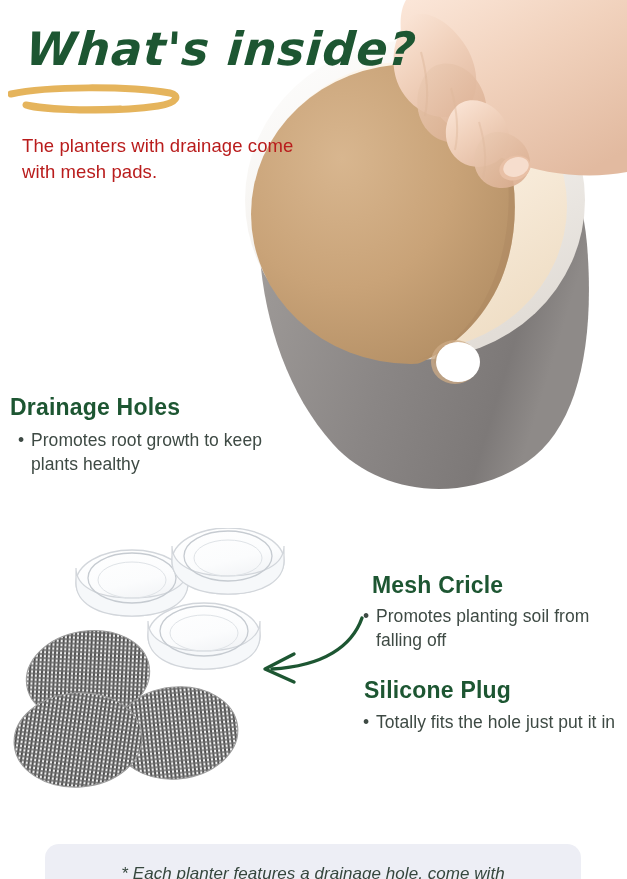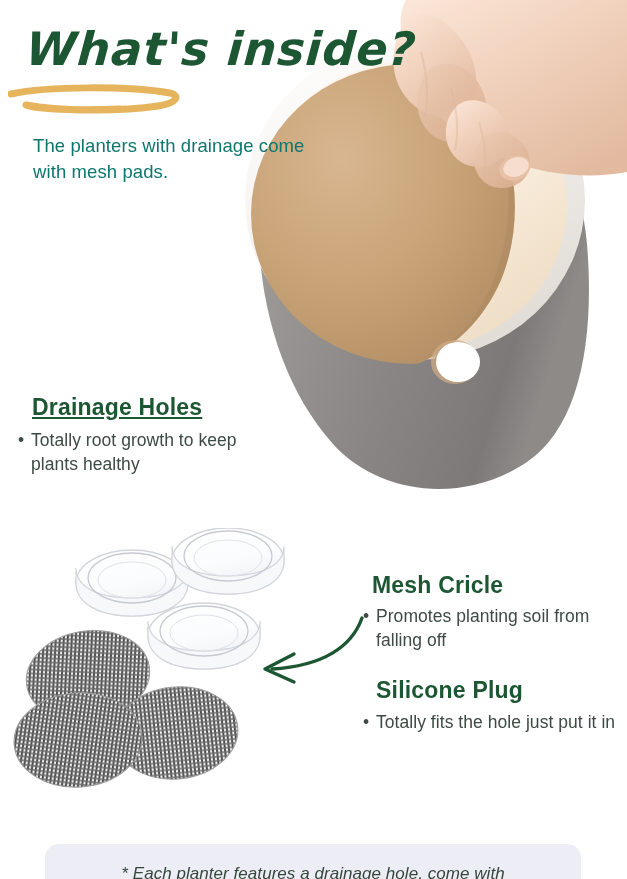--- a/index.html
+++ b/index.html
@@ -42,26 +42,26 @@
     position: absolute;
     left: 8px;
     top: 84px;
     width: 175px;
     height: 30px;
     pointer-events: none;
   }
 
   .subtitle {
     position: absolute;
-    left: 33px;
+    left: 22px;
     top: 133px;
     width: 280px;
     font-size: 18.5px;
     line-height: 1.42;
-    color: #0f766e;
+    color: #b91c1c;
     letter-spacing: 0.1px;
   }
 
   
   .photo {
     position: absolute;
     left: 215px;
     top: -8px;
     width: 412px;
     height: 520px;
@@ -87,27 +87,27 @@
   .sec-body .bullet {
     position: absolute;
     left: 0;
     top: 0;
   }
   .sec-body .btext {
     display: block;
     padding-left: 13px;
   }
 
-  #drainage-title  { left: 32px;  top: 394px; text-decoration: underline; }
+  #drainage-title  { left: 10px;  top: 394px; }
   #drainage-body   { left: 18px;  top: 428px; width: 250px; }
 
   #mesh-title      { left: 372px; top: 572px; }
   #mesh-body       { left: 363px; top: 604px; width: 250px; }
 
-  #plug-title      { left: 376px; top: 677px; }
+  #plug-title      { left: 364px; top: 677px; }
   #plug-body       { left: 363px; top: 710px; width: 255px; }
 
   
   .products {
     position: absolute;
     left: 10px;
     top: 528px;
     width: 345px;
     height: 280px;
   }
@@ -249,21 +249,21 @@
   <svg class="swoosh" viewBox="0 0 175 30">
     <path d="M 3 10 C 40 2, 120 2, 162 9 C 172 11, 170 19, 150 22
              C 110 28, 50 27, 18 21 C 28 25, 70 27, 112 25" fill="none" stroke="#e5b45c" stroke-width="7" stroke-linecap="round" stroke-linejoin="round"></path>
   </svg>
 
   <div class="subtitle">The planters with drainage come with mesh pads.</div>
 
   <div class="sec-title" id="drainage-title">Drainage Holes</div>
   <div class="sec-body" id="drainage-body">
     <span class="bullet">•</span>
-    <span class="btext">Totally root growth to keep plants healthy</span>
+    <span class="btext">Promotes root growth to keep plants healthy</span>
   </div>
 
   <div class="products">
     <svg width="345" height="280" viewBox="0 0 345 280">
       <defs>
         <pattern id="meshPat" width="4" height="4" patternUnits="userSpaceOnUse">
           <rect width="4" height="4" fill="#f2f2f2"></rect>
           <rect x="0" y="0" width="2" height="4" fill="#4f4f4f"></rect>
           <rect x="0" y="0" width="4" height="2" fill="#6e6e6e" opacity="0.75"></rect>
         </pattern>

